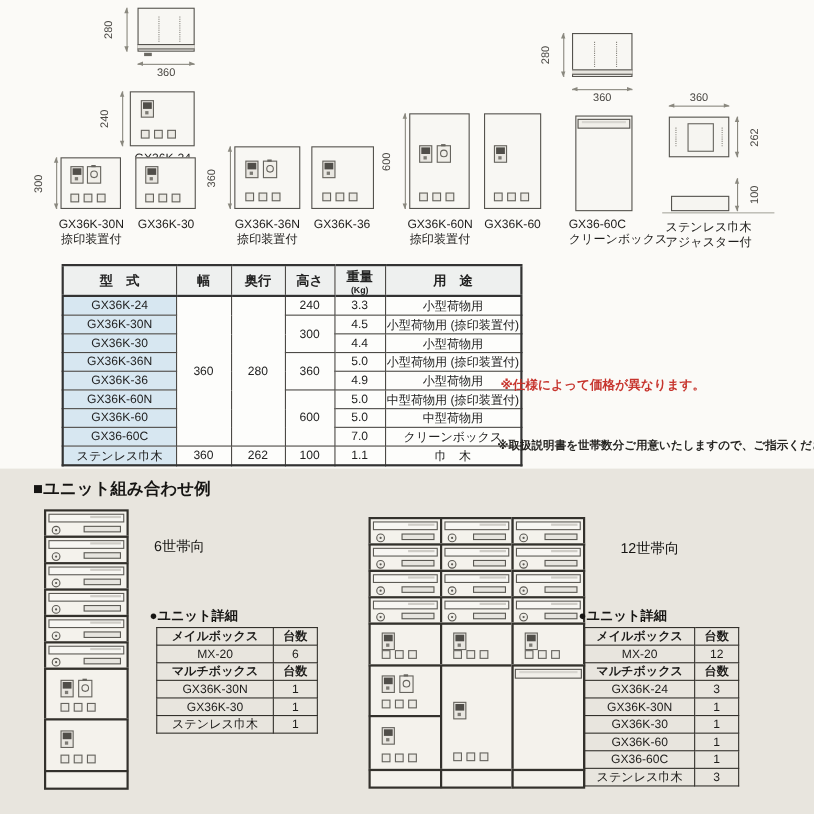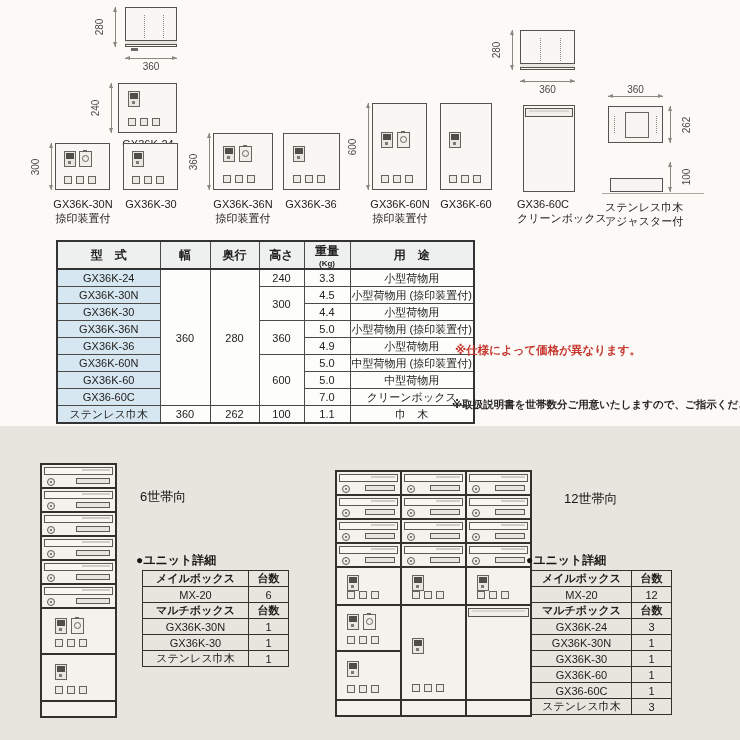--- a/index.html
+++ b/index.html
@@ -300,20 +300,21 @@
       <td>1.1</td>
       <td>巾　木</td>
     </tr>
   </tbody>
     </table>
 
   <div class="note-red" style="left:455px;top:343px;">※仕様によって価格が異なります。</div>
   <div class="note-blk" style="left:452px;top:398px;">※取扱説明書を世帯数分ご用意いたしますので、ご指示ください。</div>
 
   <div class="panel">
+    <div class="panel-h">■ユニット組み合わせ例</div>
 
     <div class="unit" style="left:40px;top:37px;width:77px;height:255px;">
       <div class="ucell" style="left:0;top:0;width:77px;height:26px;">
           <span class="flap">
             <i></i>
           </span>
           <span class="dial"></span>
           <span class="plate"></span>
         </div>
       <div class="ucell" style="left:0;top:24px;width:77px;height:26px;">

